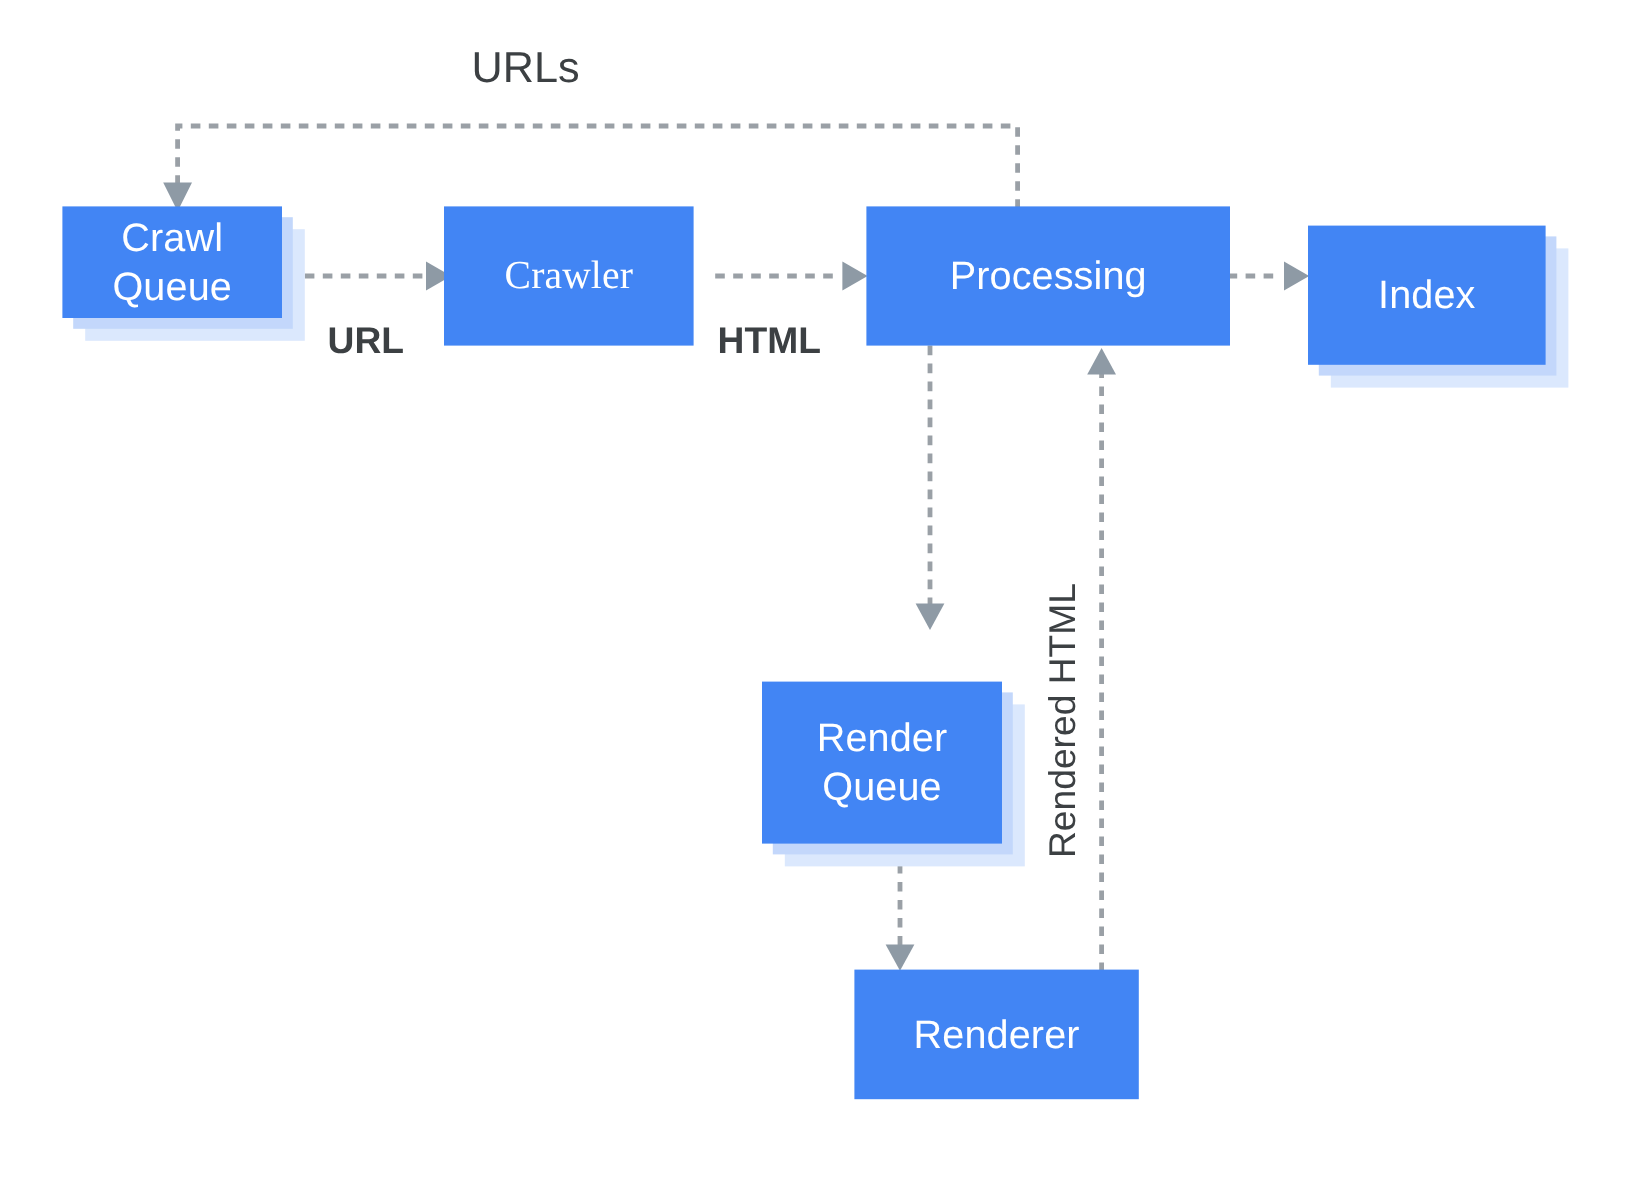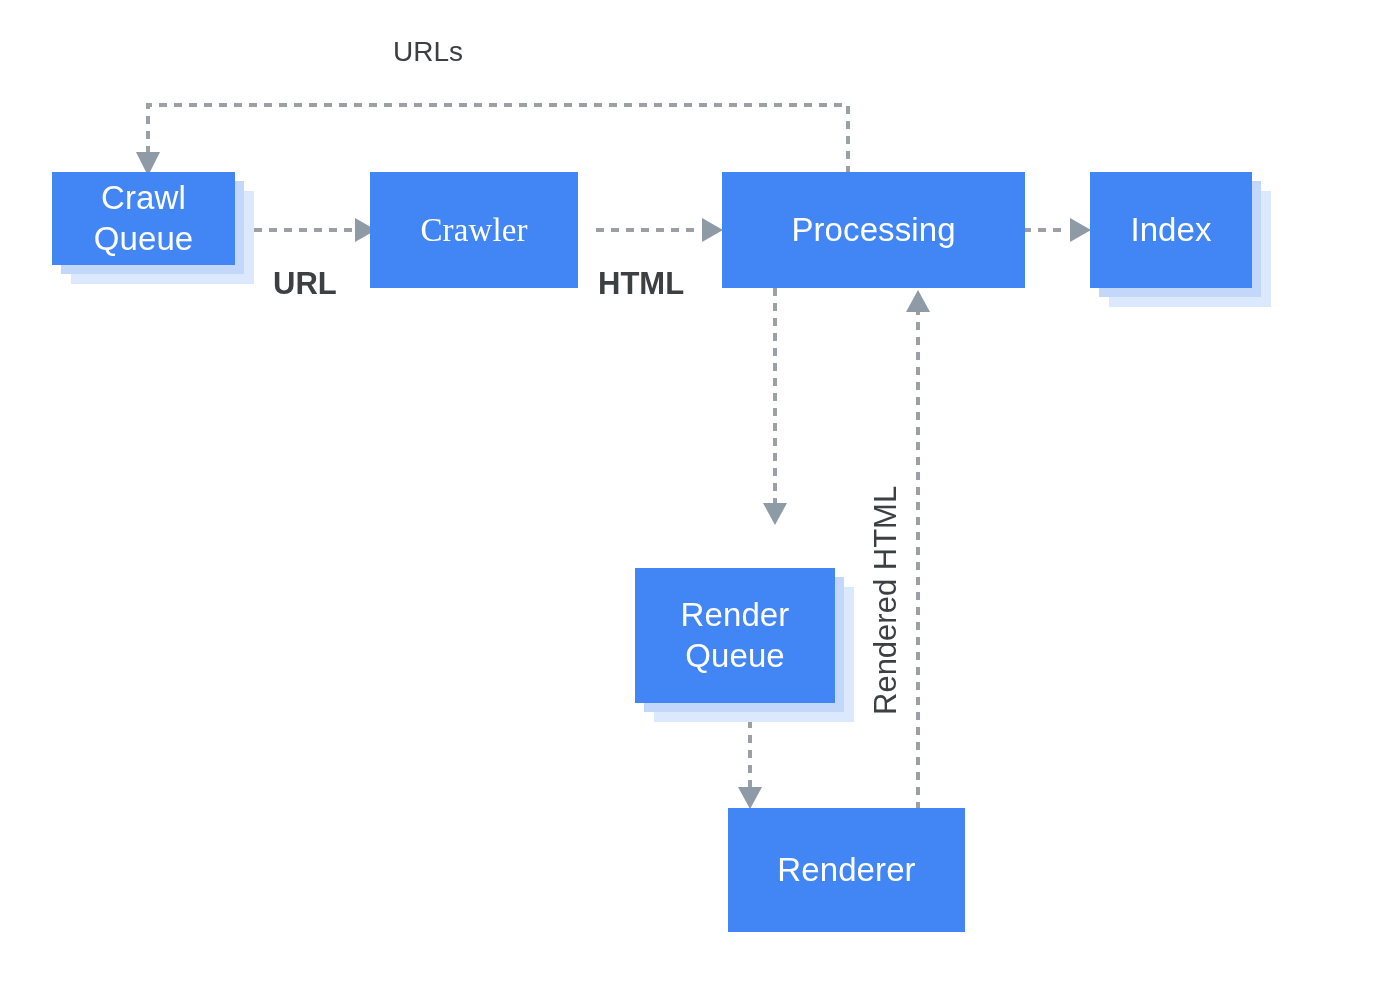--- a/index.html
+++ b/index.html
@@ -79,21 +79,21 @@
     white-space: nowrap;
     font-weight: 400;
   }
   .caption.vertical {
     transform-origin: 0 0;
     transform: rotate(-90deg);
   }
   .title-label {
     position: absolute;
     color: #3c4043;
-    font-size: 28px;
+    font-size: 36px;
     line-height: 1;
     white-space: nowrap;
   }
 </style>
 </head>
 <body>
 
 <div id="canvas">
 
   <svg id="edges" viewBox="0 0 1374 981" width="1374" height="981" xmlns="http://www.w3.org/2000/svg">
@@ -156,36 +156,36 @@
       <span class="label">Crawler</span>
     </div>
   </div>
 
   <div class="node" style="left:722px; top:172px; width:303px; height:116px;">
     <div class="face">
       <span class="label">Processing</span>
     </div>
   </div>
 
-  <div class="node stacked" style="left:1090px; top:172px; width:162px; height:116px;">
+  <div class="node stacked" style="left:1090px; top:188px; width:198px; height:116px;">
     <div class="layer2"></div>
     <div class="layer1"></div>
     <div class="face">
       <span class="label">Index</span>
     </div>
   </div>
 
   <div class="node stacked" style="left:635px; top:523px; width:200px; height:135px;margin-top:45px;">
     <div class="layer2"></div>
     <div class="layer1"></div>
     <div class="face">
       <span class="label">Render
 Queue</span>
     </div>
   </div>
 
-  <div class="node" style="left:728px; top:808px; width:237px; height:124px;">
+  <div class="node" style="left:712px; top:808px; width:237px; height:108px;">
     <div class="face">
       <span class="label">Renderer</span>
     </div>
   </div>
 
 </div>
 
 </body></html>

